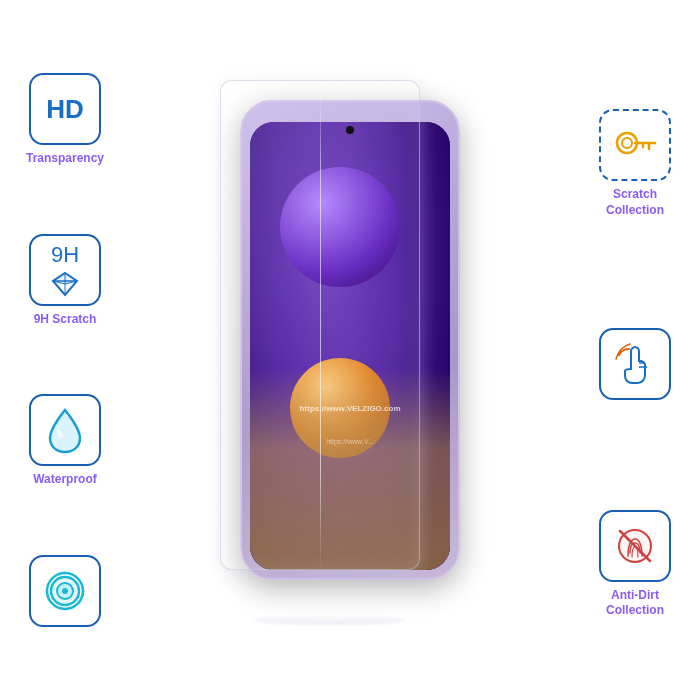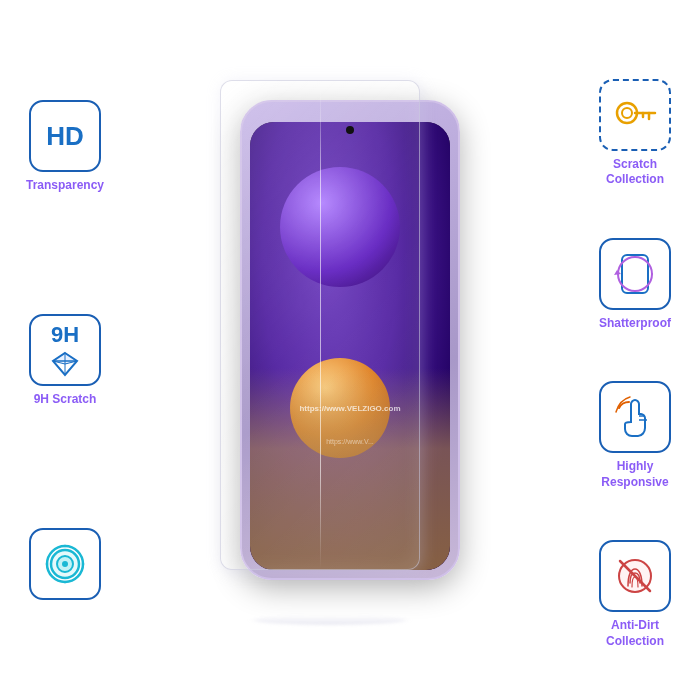--- a/index.html
+++ b/index.html
@@ -235,21 +235,21 @@
       font-size: 26px;
       font-weight: 900;
       color: #1a6fc4;
       font-family: Arial, sans-serif;
       line-height: 1;
     }
 
     
     .nh-text {
       font-size: 22px;
-      font-weight: 700;
+      font-weight: 400;
       color: #1a6fc4;
       font-family: Arial, sans-serif;
     }
   </style>
 </head>
 <body>
 
 <div class="container">
 
   <div class="left-features">
@@ -269,20 +269,29 @@
             <polygon points="16,3 28,11 16,25 4,11" fill="none" stroke="#1a6fc4" stroke-width="2"></polygon>
             <polygon points="16,3 28,11 16,14 4,11" fill="rgba(100,160,255,0.15)" stroke="#1a6fc4" stroke-width="1"></polygon>
             <line x1="4" y1="11" x2="28" y2="11" stroke="#1a6fc4" stroke-width="1.5"></line>
             <line x1="16" y1="3" x2="16" y2="25" stroke="#1a6fc4" stroke-width="1"></line>
           </svg>
         </div>
       </div>
       <span class="feature-label">9H Scratch</span>
     </div>
 
+    <div class="feature-item">
+      <div class="feature-icon-box">
+        <svg width="38" height="48" viewBox="0 0 38 48">
+          <path d="M19 4 C19 4 4 22 4 32 C4 41 11 46 19 46 C27 46 34 41 34 32 C34 22 19 4 19 4 Z" fill="rgba(0,180,255,0.15)" stroke="#1a9fd4" stroke-width="2.5"></path>
+          <ellipse cx="14" cy="28" rx="3" ry="5" fill="rgba(255,255,255,0.6)" transform="rotate(-20, 14, 28)"></ellipse>
+        </svg>
+      </div>
+      <span class="feature-label">Waterproof</span>
+    </div>
 
     <div class="feature-item">
       <div class="feature-icon-box">
         <svg width="48" height="48" viewBox="0 0 48 48">
 
           <circle cx="24" cy="24" r="14" fill="rgba(0,200,220,0.1)" stroke="#1ab8d4" stroke-width="2.5"></circle>
           <circle cx="24" cy="24" r="8" fill="rgba(0,200,220,0.15)" stroke="#1ab8d4" stroke-width="2"></circle>
           <circle cx="24" cy="24" r="3" fill="#1ab8d4"></circle>
 
           <path d="M24 6 A18 18 0 0 1 42 24" fill="none" stroke="#1ab8d4" stroke-width="2.5" stroke-linecap="round"></path>
@@ -332,53 +341,33 @@
           <line x1="36" y1="18" x2="36" y2="24" stroke="#e8a000" stroke-width="2.5" stroke-linecap="round"></line>
           <line x1="30" y1="18" x2="30" y2="22" stroke="#e8a000" stroke-width="2.5" stroke-linecap="round"></line>
         </svg>
       </div>
       <div class="feature-label">
         <span>Scratch</span><br>
         <span>Collection</span>
       </div>
     </div>
 
-    <div class="feature-item">
-      <div class="feature-icon-box">
-        <svg width="46" height="46" viewBox="0 0 46 46">
-
-          <rect x="10" y="4" width="26" height="38" rx="5" ry="5" fill="none" stroke="#1a6fc4" stroke-width="2"></rect>
-
-          <path d="M6 23 A17 17 0 0 1 23 6" fill="none" stroke="#b060e0" stroke-width="2" stroke-linecap="round"></path>
-          <path d="M23 40 A17 17 0 0 1 6 23" fill="none" stroke="#b060e0" stroke-width="2" stroke-linecap="round"></path>
-          <path d="M40 23 A17 17 0 0 1 23 40" fill="none" stroke="#b060e0" stroke-width="2" stroke-linecap="round"></path>
-          <path d="M23 6 A17 17 0 0 1 40 23" fill="none" stroke="#b060e0" stroke-width="2" stroke-linecap="round"></path>
-
-          <polygon points="5,19 9,23 2,24" fill="#b060e0"></polygon>
-        </svg>
-      </div>
-      <span class="feature-label">Shatterproof</span>
-    </div>
 
     <div class="feature-item">
       <div class="feature-icon-box">
         <svg width="44" height="46" viewBox="0 0 44 46">
 
           <path d="M18 28 L18 10 C18 8 20 6 22 6 C24 6 26 8 26 10 L26 20 L28 20 C30 20 32 22 32 24 L32 34 C32 38 29 42 25 42 L19 42 C15 42 12 39 12 35 L12 30 C12 29 14 28 18 28 Z" fill="none" stroke="#1a6fc4" stroke-width="2"></path>
 
           <line x1="26" y1="22" x2="32" y2="22" stroke="#1a6fc4" stroke-width="1.5"></line>
           <line x1="26" y1="26" x2="34" y2="26" stroke="#1a6fc4" stroke-width="1.5"></line>
 
           <path d="M6 14 C8 10 12 8 16 8" fill="none" stroke="#e06000" stroke-width="2" stroke-linecap="round"></path>
           <path d="M3 18 C5 11 10 5 17 3" fill="none" stroke="#e06000" stroke-width="1.5" stroke-linecap="round"></path>
         </svg>
-      </div>
-      <div class="feature-label">
-        <span>Highly</span><br>
-        <span>Responsive</span>
       </div>
     </div>
 
     <div class="feature-item">
       <div class="feature-icon-box">
         <svg width="46" height="46" viewBox="0 0 46 46">
 
           <circle cx="23" cy="23" r="16" fill="rgba(255,180,180,0.15)" stroke="#cc4444" stroke-width="2"></circle>
 
           <path d="M18 30 C18 24 20 20 23 20 C26 20 28 24 28 30" fill="none" stroke="#cc4444" stroke-width="1.5" stroke-linecap="round"></path>

